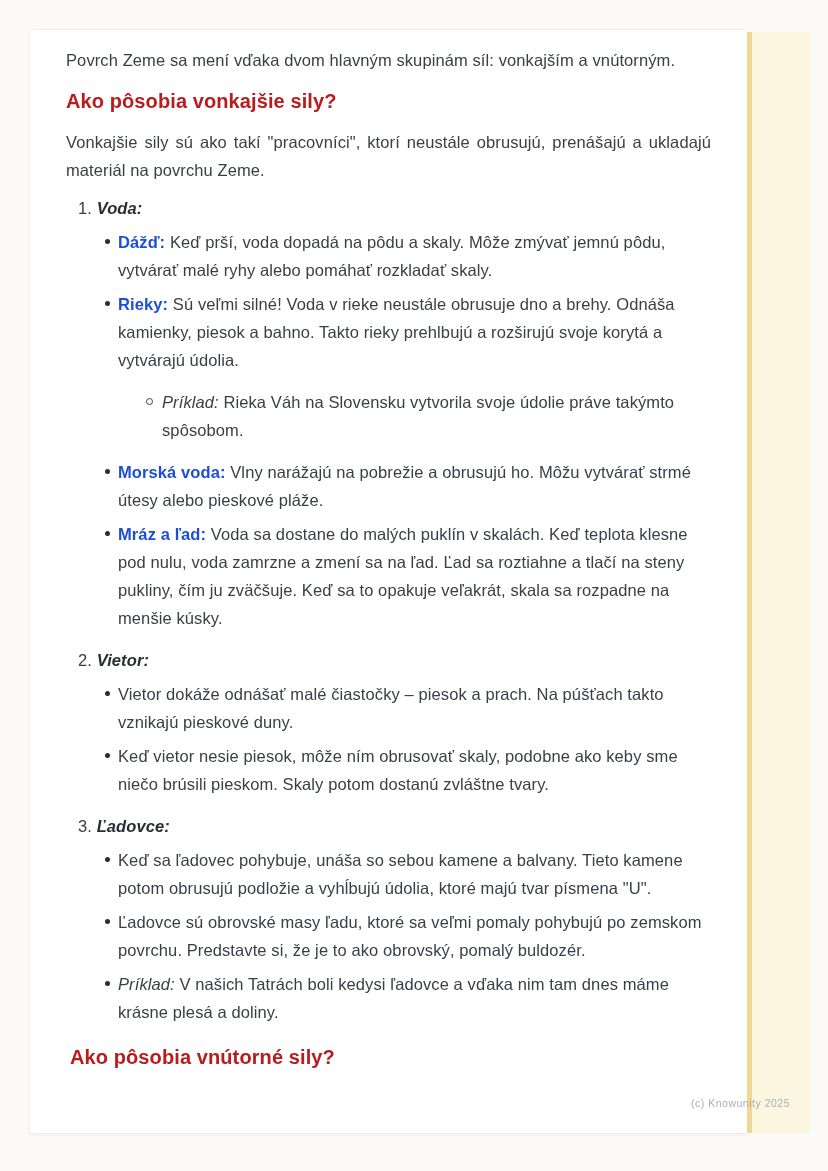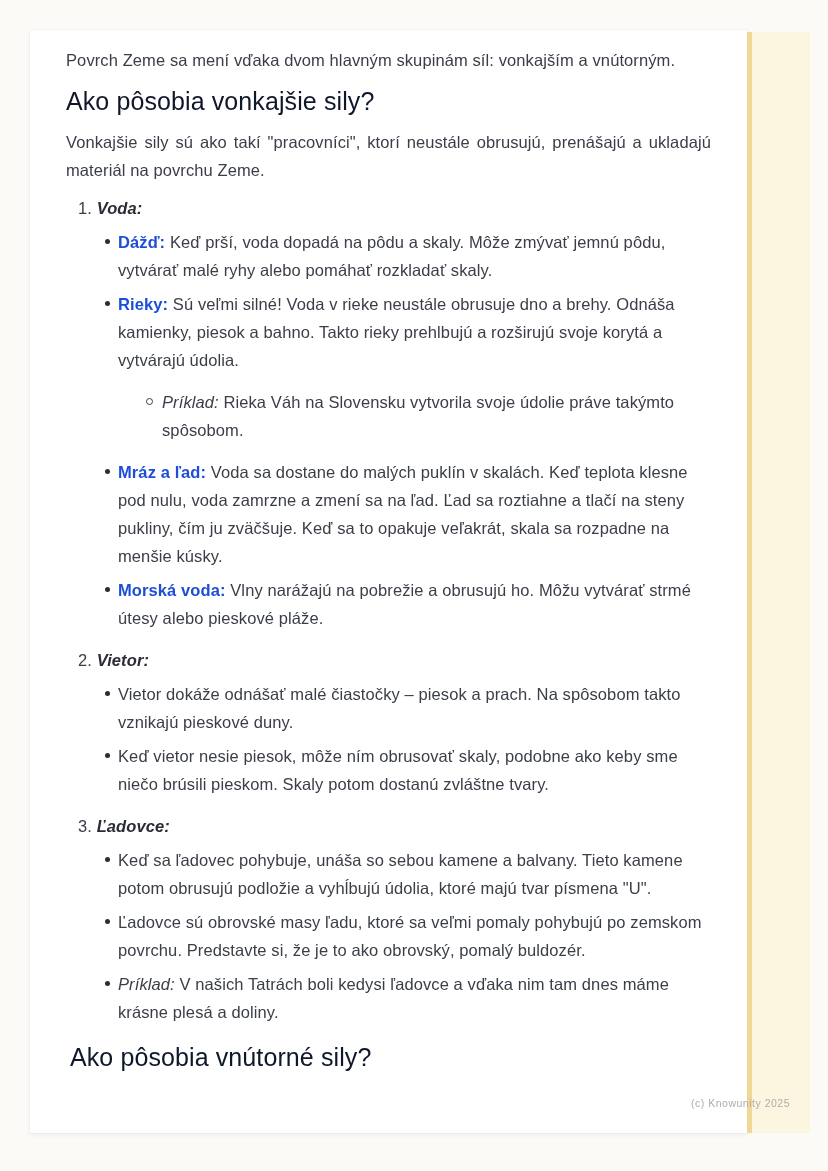--- a/index.html
+++ b/index.html
@@ -26,22 +26,22 @@
     border-left:5px solid #F0D795;
     box-sizing:border-box;
     z-index:1;
   }
   .para{
     font-size:16.5px;line-height:28px;letter-spacing:0.1px;
     color:#3A3E47;margin:0;
   }
   .justify{text-align:justify;}
   .heading{
-    font-size:25px;line-height:30px;font-weight:400;
-    color:#0f172a;letter-spacing:0.1px;
+    font-size:20px;line-height:30px;font-weight:700;
+    color:#b91c1c;letter-spacing:0.1px;
     margin:12px 0 12px 0;
   }
   .heading.bottom{margin:16px 0 0 4px;}
   ol.forces{
     list-style:none;margin:10px 0 0 0;padding:0;
     font-size:16.5px;line-height:28px;letter-spacing:0.1px;color:#3A3E47;
   }
   li.force-group{margin:0 0 14px 0;}
   .force-title{padding-left:12px;line-height:28px;}
   .force-num{color:#3A3E47;}
@@ -99,38 +99,38 @@
           <span class="lead">Rieky:</span>
           <span>Sú veľmi silné! Voda v rieke neustále obrusuje dno a brehy. Odnáša kamienky, piesok a bahno. Takto rieky prehlbujú a rozširujú svoje korytá a vytvárajú údolia.</span>
           <ul class="sub">
             <li>
               <span class="lead-italic">Príklad:</span>
               <span>Rieka Váh na Slovensku vytvorila svoje údolie práve takýmto spôsobom.</span>
             </li>
           </ul>
         </li>
         <li>
+          <span class="lead">Morská voda:</span>
+          <span>Vlny narážajú na pobrežie a obrusujú ho. Môžu vytvárať strmé útesy alebo pieskové pláže.</span>
+        </li>
+        <li>
           <span class="lead">Mráz a ľad:</span>
           <span>Voda sa dostane do malých puklín v skalách. Keď teplota klesne pod nulu, voda zamrzne a zmení sa na ľad. Ľad sa roztiahne a tlačí na steny pukliny, čím ju zväčšuje. Keď sa to opakuje veľakrát, skala sa rozpadne na menšie kúsky.</span>
-        </li>
-        <li>
-          <span class="lead">Morská voda:</span>
-          <span>Vlny narážajú na pobrežie a obrusujú ho. Môžu vytvárať strmé útesy alebo pieskové pláže.</span>
         </li>
       </ul>
     </li>
 
     <li class="force-group">
       <div class="force-title">
         <span class="force-num">2.</span>
         <span class="force-ttl">Vietor:</span>
       </div>
       <ul class="bullets">
         <li>
-          <span>Vietor dokáže odnášať malé čiastočky – piesok a prach. Na spôsobom takto vznikajú pieskové duny.</span>
+          <span>Vietor dokáže odnášať malé čiastočky – piesok a prach. Na púšťach takto vznikajú pieskové duny.</span>
         </li>
         <li>
           <span>Keď vietor nesie piesok, môže ním obrusovať skaly, podobne ako keby sme niečo brúsili pieskom. Skaly potom dostanú zvláštne tvary.</span>
         </li>
       </ul>
     </li>
 
     <li class="force-group">
       <div class="force-title">
         <span class="force-num">3.</span>

